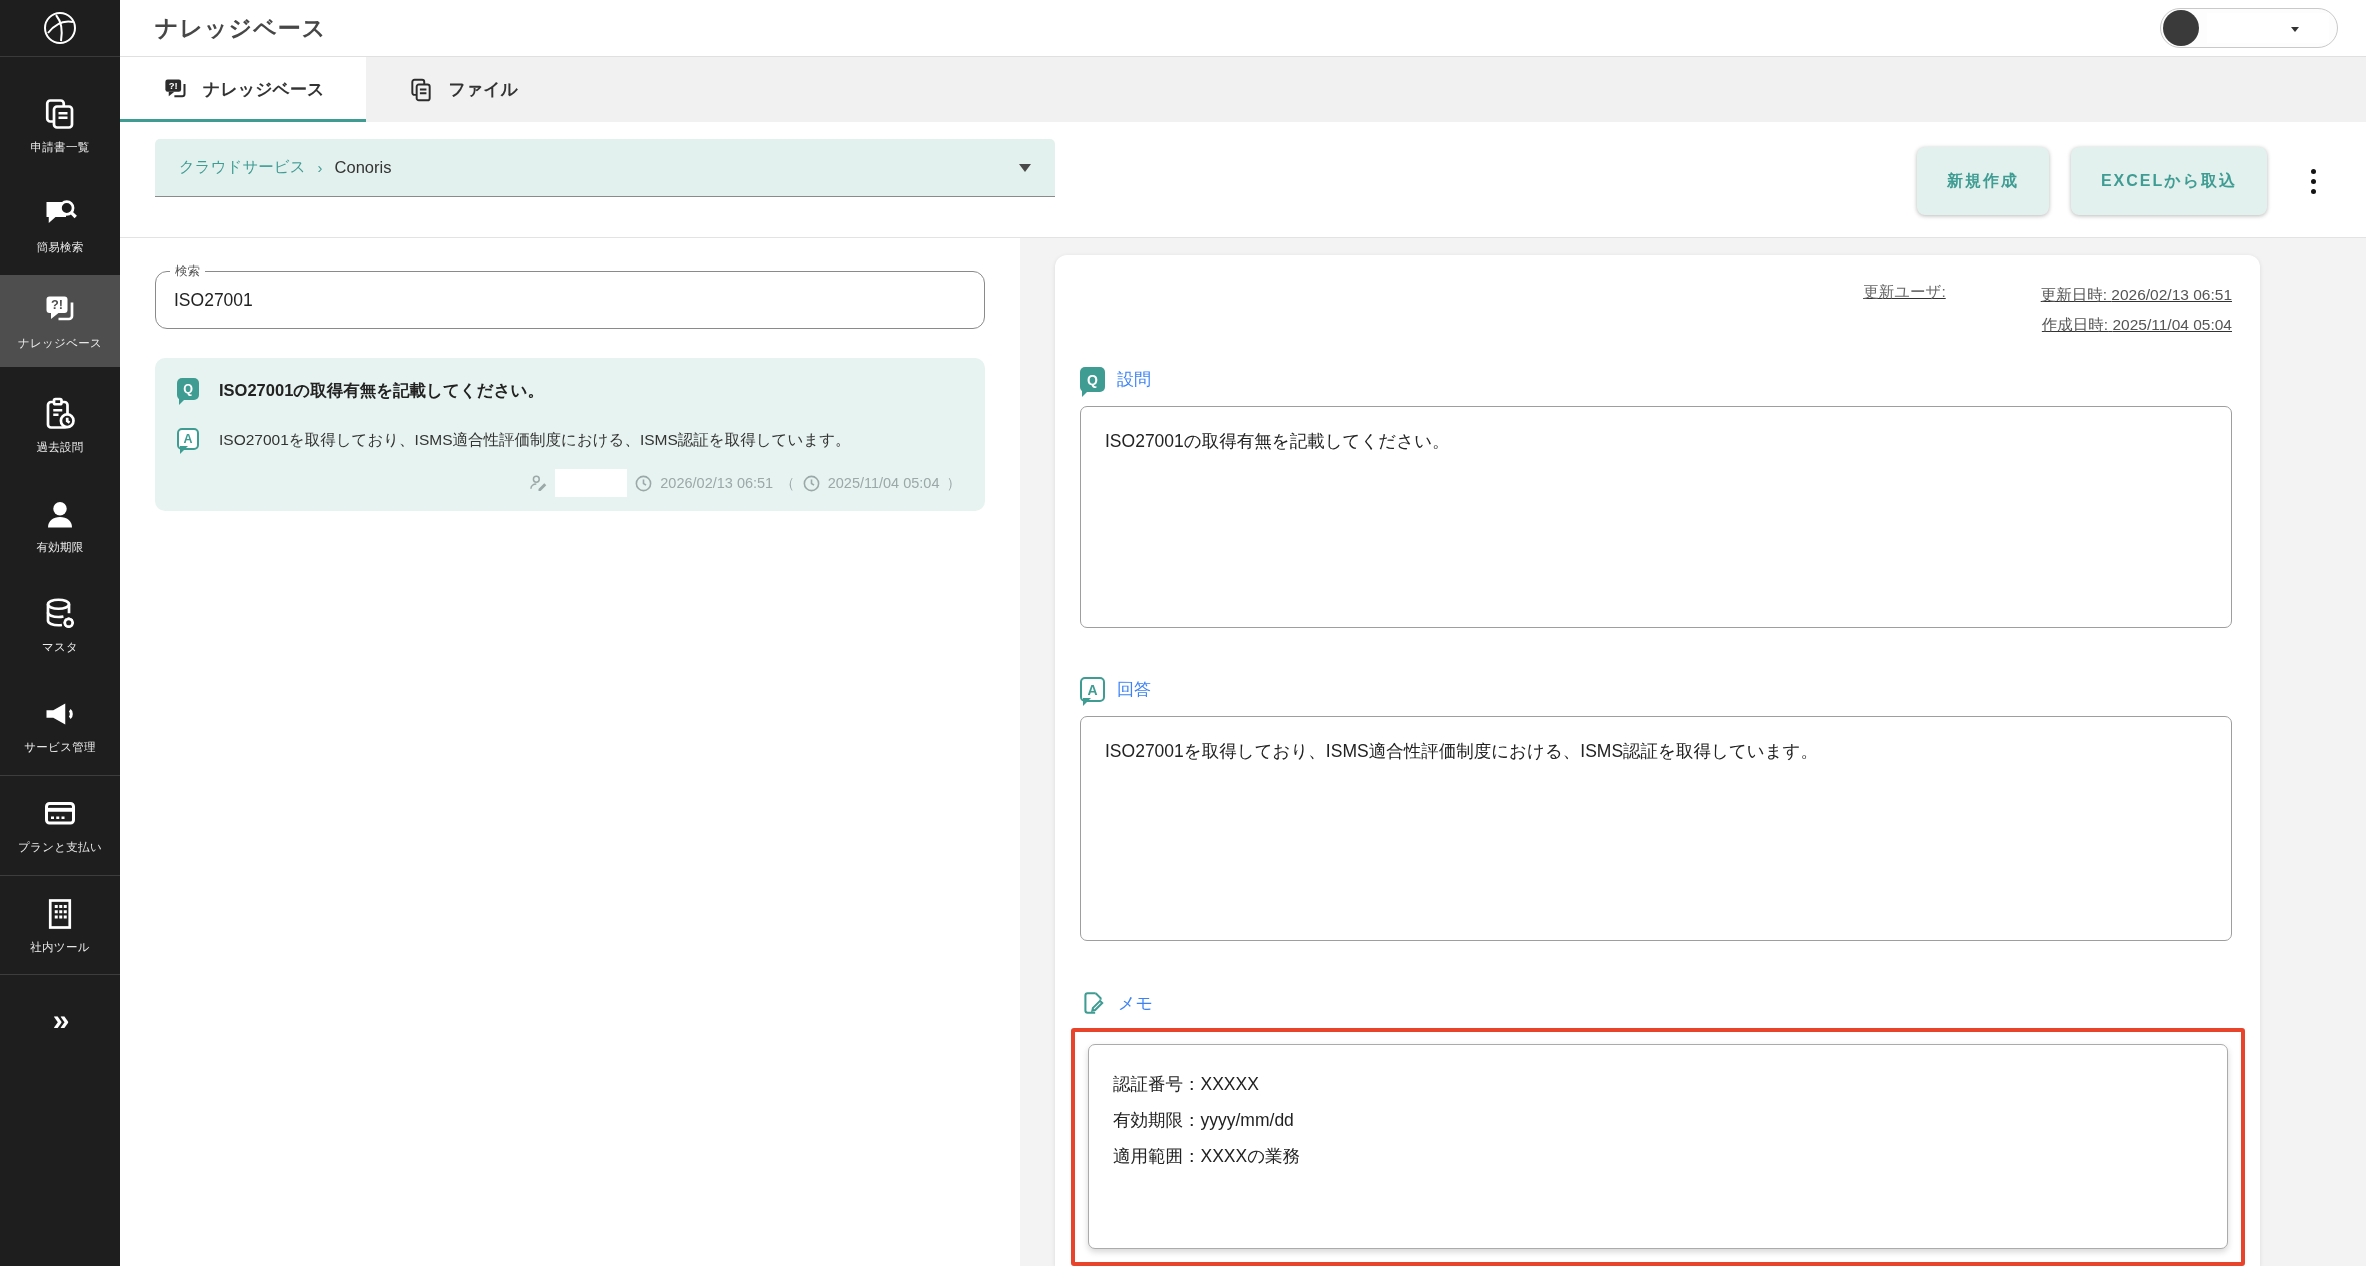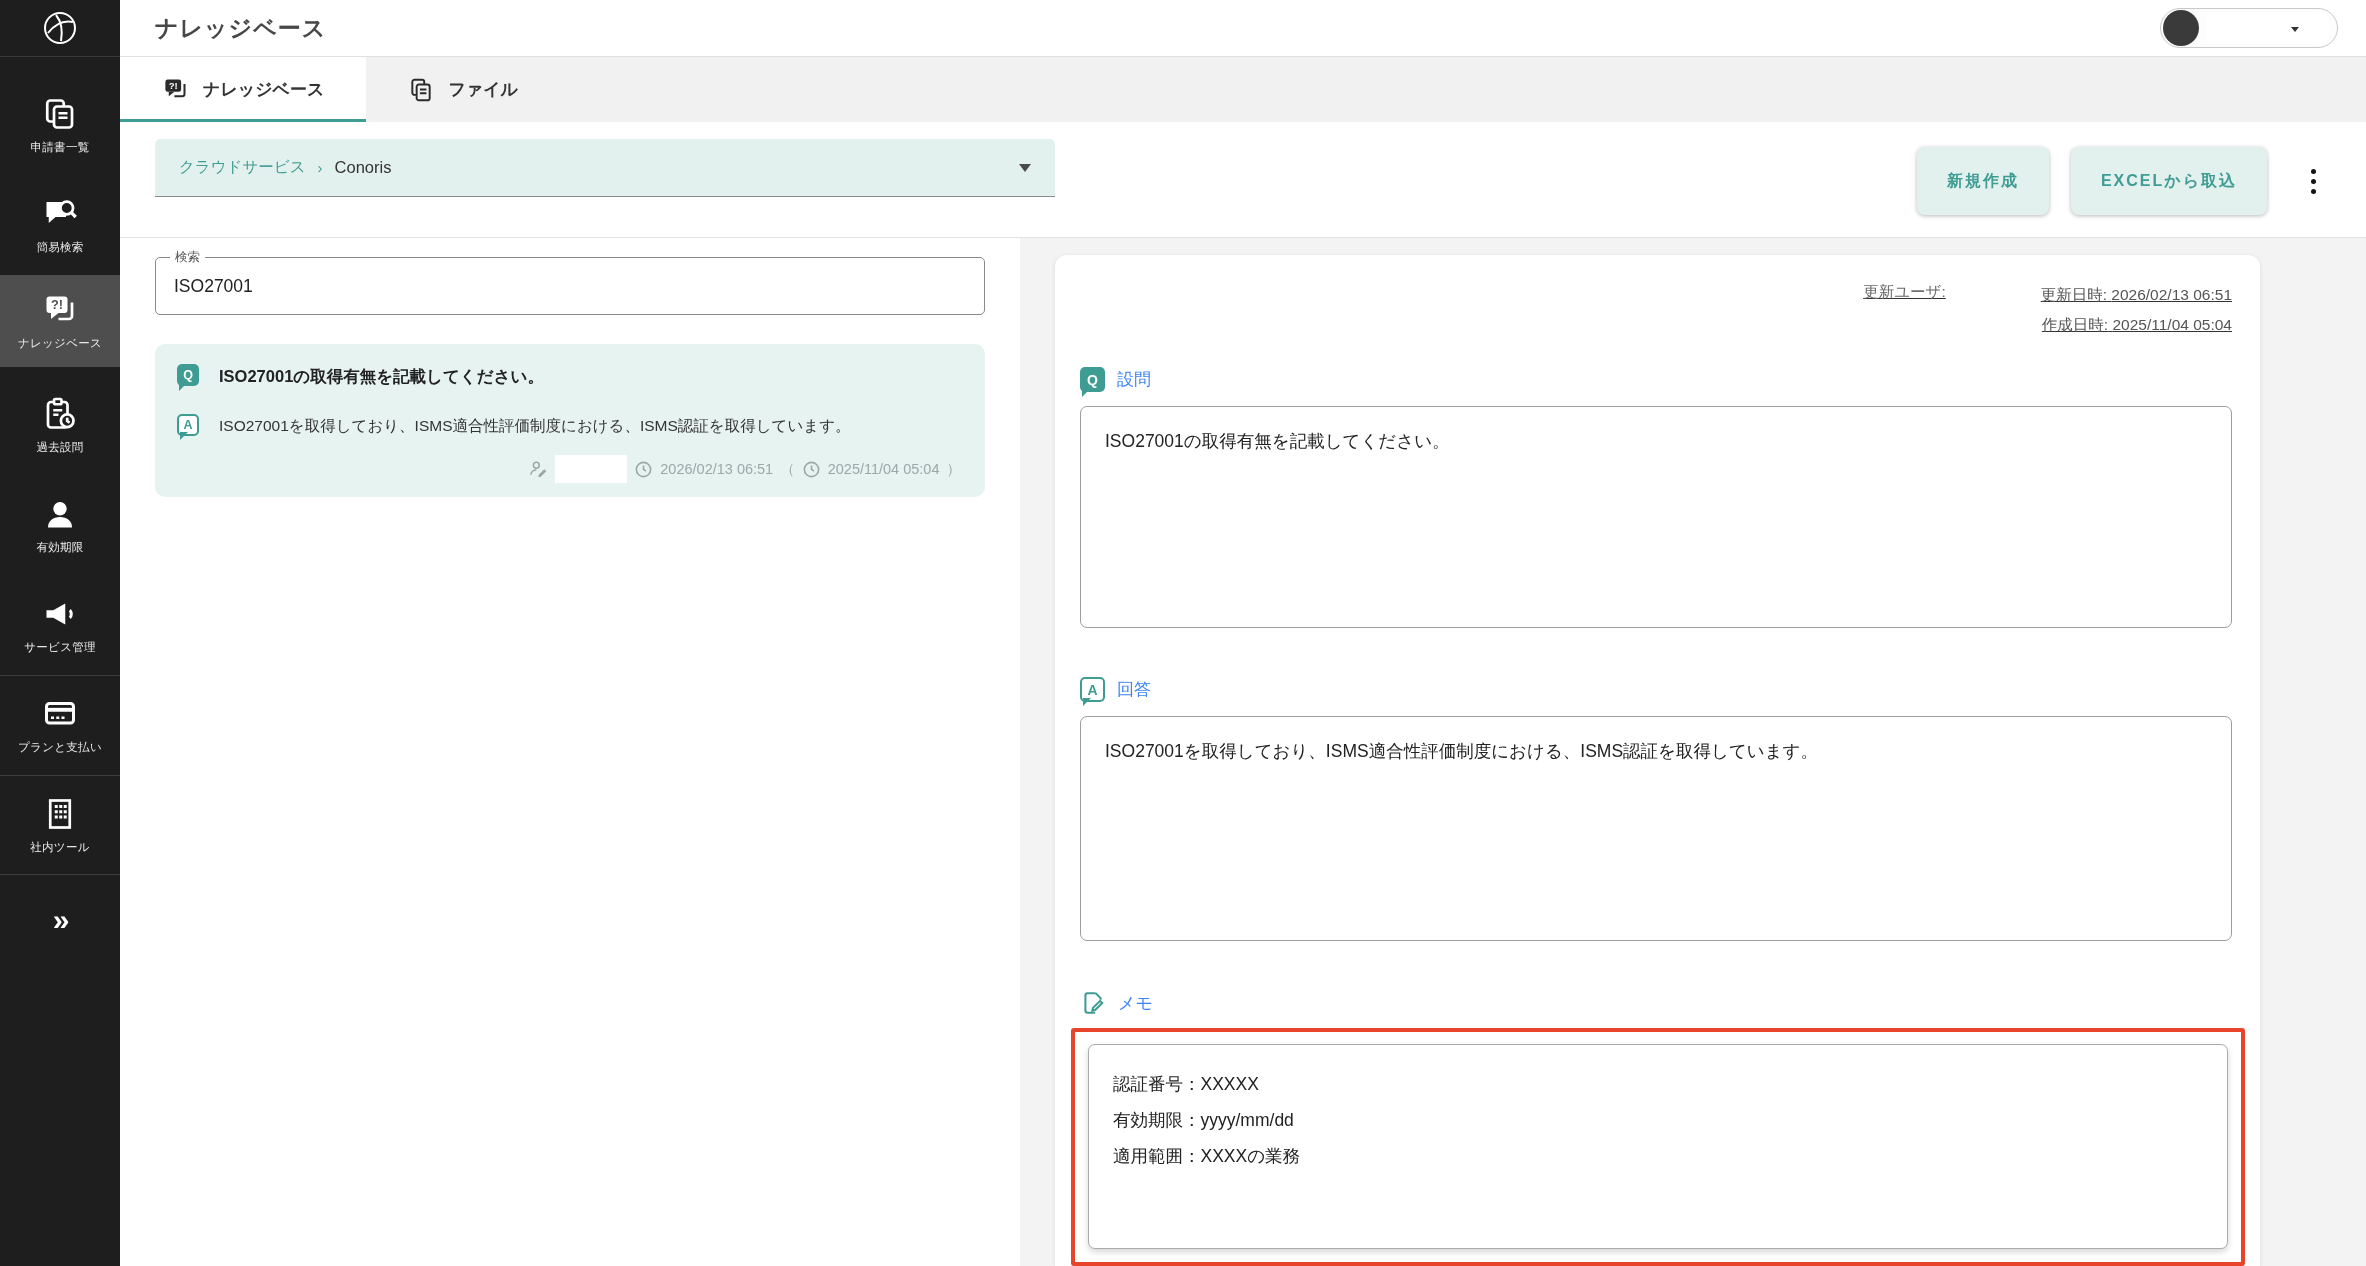--- a/index.html
+++ b/index.html
@@ -41,21 +41,21 @@
   .bc-caret { margin-left:auto; width:0; height:0; border-left:6px solid transparent; border-right:6px solid transparent; border-top:8px solid #4a4a4a; }
   .toolbar-right { position:absolute; right:40px; top:25px; display:flex; align-items:center; gap:22px; }
   .btn-mint { height:68px; padding:0 30px; background:#e3f1ee; border:none; border-radius:8px; color:#3f9c93; font-size:16px; font-weight:bold; letter-spacing:2px; font-family:inherit; box-shadow:0 1px 4px rgba(0,0,0,.28); cursor:pointer; }
   .kebab { display:flex; flex-direction:column; gap:5px; padding:6px 10px; cursor:pointer; margin-left:12px; }
   .kebab i { width:5px; height:5px; border-radius:50%; background:#141414; }
 
   .content { flex:1; display:flex; background:#f3f3f3; overflow:hidden; }
 
   
   .left-panel { width:900px; flex:0 0 900px; background:#fff; padding:19px 35px 0 35px; }
-  .search-field { position:relative; width:830px; height:58px; border:1px solid #8a8a8a; border-radius:5px; background:#fff; }
+  .search-field { position:relative; width:830px; height:58px; border:1px solid #8a8a8a; border-radius:12px; background:#fff;margin-top:14px; }
   .search-field .fl-label { position:absolute; top:-9px; left:14px; background:#fff; padding:0 5px; font-size:12.5px; color:#555; }
   .search-field input { width:100%; height:100%; border:none; outline:none; background:transparent; font-size:17.5px; color:#222; padding:0 18px; font-family:inherit; }
 
   .qa-card { margin-top:29px; width:830px; background:#e7f3f0; border-radius:10px; padding:20px 24px 14px 22px; cursor:pointer; }
   .qa-row { display:flex; align-items:flex-start; gap:20px; }
   .qa-row + .qa-row { margin-top:26px; }
   .qa-question { font-size:16.5px; font-weight:bold; color:#222; padding-top:2px; }
   .qa-answer { font-size:15.5px; color:#333; padding-top:2px; }
   .badge { position:relative; width:25px; height:25px; border-radius:5px; display:flex; align-items:center; justify-content:center; font-size:14px; font-weight:bold; flex:0 0 25px; }
   .badge-q { background:#3f9c93; color:#fff; }
@@ -147,20 +147,33 @@
         <span>
           <svg width="36" height="36" viewBox="0 0 24 24" fill="#fff">
             <circle cx="12" cy="8.5" r="4.5"></circle>
             <path d="M4 21c0-4.5 3.5-7 8-7s8 2.5 8 7z"></path>
           </svg>
         </span>
         <span class="nav-label">有効期限</span>
       </div>
       <div class="nav-item">
         <span>
+          <svg width="36" height="36" viewBox="0 0 24 24" fill="none" stroke="#fff" stroke-width="1.8">
+            <ellipse cx="11" cy="5.5" rx="7" ry="3"></ellipse>
+            <path d="M4 5.5v11c0 1.7 3.1 3 7 3 .8 0 1.6-.05 2.3-.16"></path>
+            <path d="M18 5.5v6"></path>
+            <path d="M4 11c0 1.7 3.1 3 7 3 1.2 0 2.3-.12 3.3-.33"></path>
+            <circle cx="17.8" cy="17.8" r="2.6"></circle>
+            <path d="M17.8 14.4v1M17.8 20.2v1M14.4 17.8h1M20.2 17.8h1M15.4 15.4l.7.7M19.5 19.5l.7.7M20.2 15.4l-.7.7M16.1 19.5l-.7.7" stroke-width="1.4"></path>
+          </svg>
+        </span>
+        <span class="nav-label">マスタ</span>
+      </div>
+      <div class="nav-item">
+        <span>
           <svg width="36" height="36" viewBox="0 0 24 24">
             <path d="M3 9.5v5h4.5l8 4.5v-14l-8 4.5z" fill="#fff"></path>
             <path d="M18.5 9.5c1.4 1 1.4 4 0 5" stroke="#fff" stroke-width="2" fill="none"></path>
           </svg>
         </span>
         <span class="nav-label">サービス管理</span>
       </div>
       <div class="nav-item divider-top">
         <span>
           <svg width="36" height="36" viewBox="0 0 24 24" fill="none" stroke="#fff" stroke-width="2">

